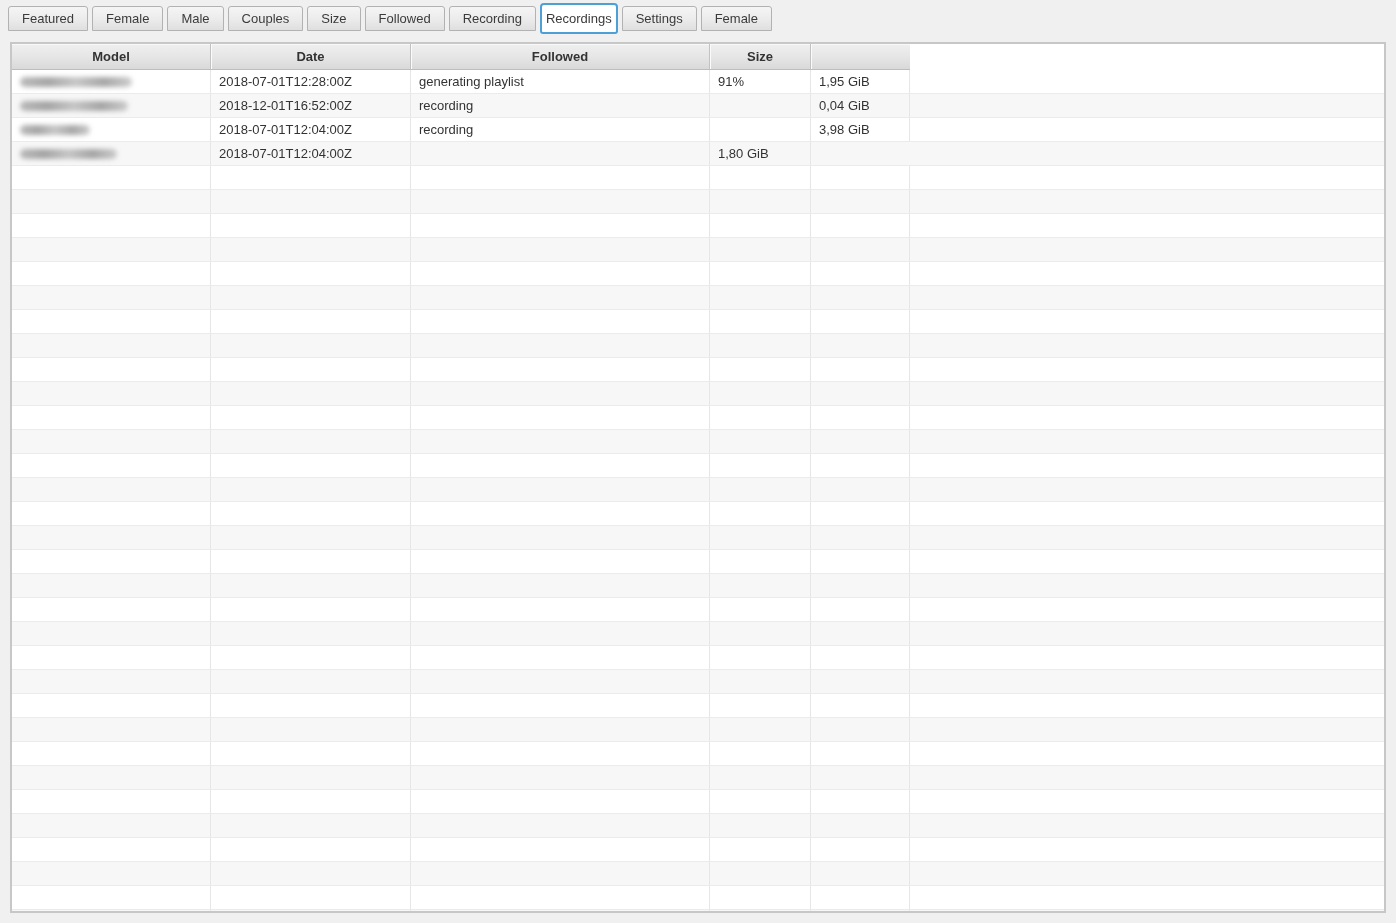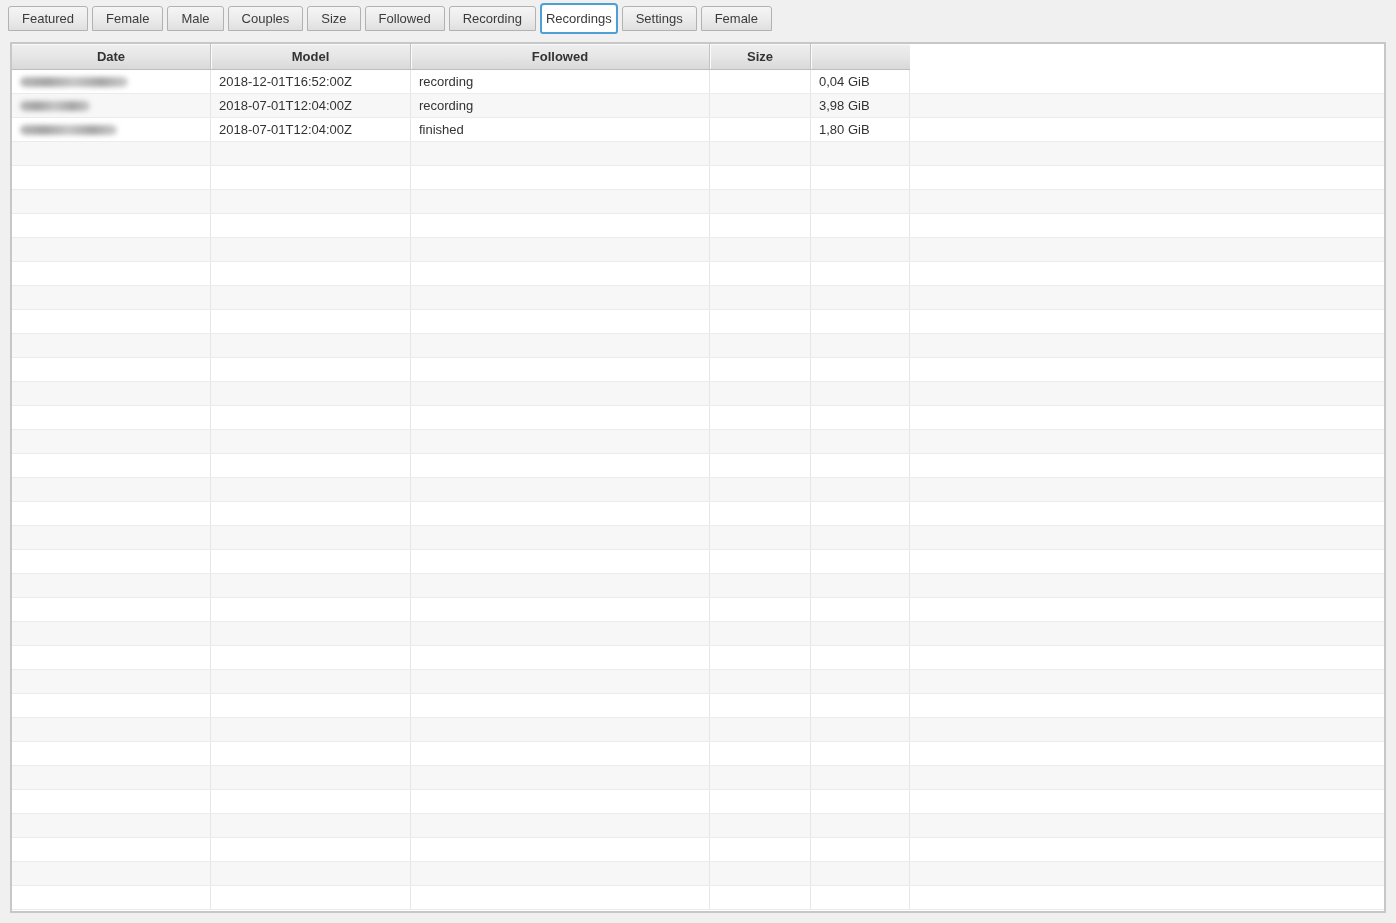--- a/index.html
+++ b/index.html
@@ -88,27 +88,37 @@
   <div class="tab">Size</div>
   <div class="tab">Followed</div>
   <div class="tab">Recording</div>
   <div class="tab active">Recordings</div>
   <div class="tab">Settings</div>
   <div class="tab">Female</div>
 </div>
 
 <div class="table-frame">
   <div class="grid-row thead">
+    <div class="th">Model</div>
     <div class="th">Date</div>
-    <div class="th">Model</div>
     <div class="th">Followed</div>
     <div class="th">Size</div>
     <div class="th"></div>
   </div>
   <div class="tbody">
+  <div class="grid-row row">
+    <div class="td">
+          <span class="blur-blob" style="width: 112px;"></span>
+        </div>
+    <div class="td">2018-07-01T12:28:00Z</div>
+    <div class="td">generating playlist</div>
+    <div class="td">91%</div>
+    <div class="td">1,95 GiB</div>
+    <div class="td"></div>
+  </div>
 
   <div class="grid-row row">
     <div class="td">
           <span class="blur-blob" style="width: 108px;"></span>
         </div>
     <div class="td">2018-12-01T16:52:00Z</div>
     <div class="td">recording</div>
     <div class="td"></div>
     <div class="td">0,04 GiB</div>
     <div class="td"></div>
@@ -123,21 +133,20 @@
     <div class="td"></div>
     <div class="td">3,98 GiB</div>
     <div class="td"></div>
   </div>
 
   <div class="grid-row row">
     <div class="td">
           <span class="blur-blob" style="width: 97px;"></span>
         </div>
     <div class="td">2018-07-01T12:04:00Z</div>
-    <div class="td">finished</div>
     <div class="td"></div>
     <div class="td">1,80 GiB</div>
     <div class="td"></div>
   </div>
 
   <div class="grid-row row">
     <div class="td"></div>
     <div class="td"></div>
     <div class="td"></div>
     <div class="td"></div>

